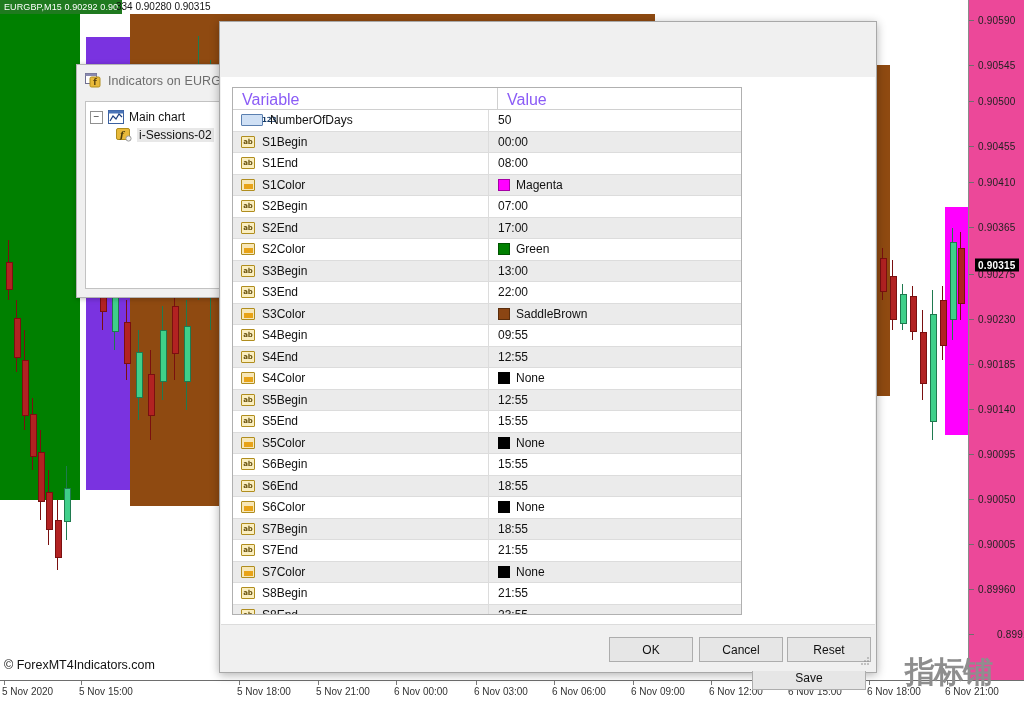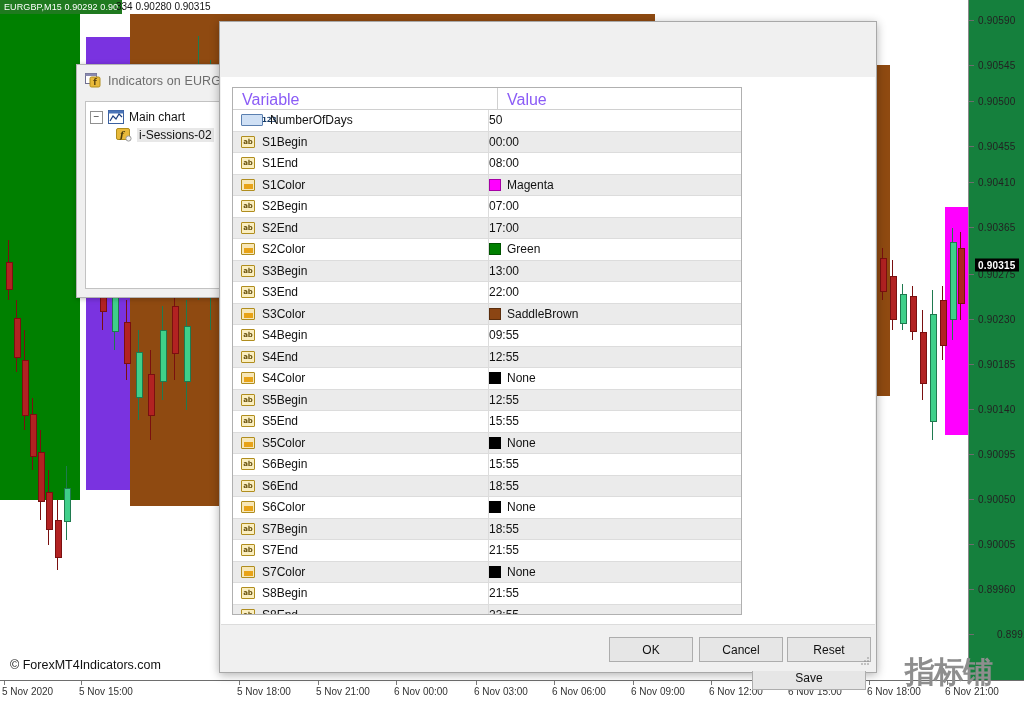--- a/index.html
+++ b/index.html
@@ -13,32 +13,32 @@
   
   #chart{position:absolute;left:0;top:0;width:968px;height:680px;background:#fff;overflow:hidden;}
   .sess{position:absolute;}
   .quote-bar{position:absolute;left:0;top:0;height:14px;background:#1f7a1f;color:#ffffff;
     font-size:9px;line-height:14px;padding:0 4px;white-space:nowrap;letter-spacing:.1px;z-index:4;}
   .quote-tail{position:absolute;left:116px;top:0;height:14px;line-height:14px;font-size:10px;
     color:#111;white-space:nowrap;z-index:4;}
   .wick{position:absolute;width:1px;}
   .body{position:absolute;width:5px;border:1px solid;}
   
-  #price-axis{position:absolute;left:968px;top:0;width:56px;height:680px;background:#15803d;
+  #price-axis{position:absolute;left:968px;top:0;width:56px;height:680px;background:#ec4899;
     border-left:1px solid #8a8a8a;}
   .ptick{position:absolute;left:0;width:5px;height:1px;background:#6e6e6e;}
   .plabel{position:absolute;left:9px;font-size:10px;color:#222;transform:translateY(-50%);
     white-space:nowrap;letter-spacing:.2px;}
   .plabel.cur{background:#000;color:#fff;padding:1px 3px;left:6px;font-weight:bold;}
   
   #time-axis{position:absolute;left:0;top:680px;width:1024px;height:23px;background:#fff;
     border-top:1px solid #6e6e6e;}
   .tlabel{position:absolute;top:5px;font-size:10px;color:#333;white-space:nowrap;}
   .ttick{position:absolute;top:0;width:1px;height:4px;background:#7a7a7a;}
-  #footer-copy{position:absolute;left:10px;top:658px;font-size:12.5px;color:#111;z-index:6;
+  #footer-copy{position:absolute;left:4px;top:658px;font-size:12.5px;color:#111;z-index:6;
     font-family:"Liberation Sans",sans-serif;}
   #cn-watermark{position:absolute;left:905px;top:652px;font-size:30px;font-weight:bold;
     color:#8e8e8e;letter-spacing:-1px;z-index:7;
     font-family:"DejaVu Sans",sans-serif;}
   
   #ind-win{position:absolute;left:76px;top:64px;width:212px;height:232px;background:#f0f0f0;
     border:1px solid #b4b4b4;box-shadow:0 1px 5px rgba(0,0,0,.25);z-index:8;}
   #ind-title{height:32px;display:flex;align-items:center;padding-left:8px;background:#f0f0f0;}
   #ind-title .t{font-size:12.5px;color:#6d6d6d;margin-left:7px;white-space:nowrap;letter-spacing:.1px;}
   #ind-body{position:absolute;left:8px;top:36px;right:8px;bottom:8px;background:#fff;
@@ -65,21 +65,21 @@
     padding:3px 6px 5px 6px;top:1px;z-index:2;}
   #dlg-inner{position:absolute;left:1px;top:55px;right:1px;bottom:47px;background:#fff;}
   #grid{position:absolute;left:11px;top:10px;width:508px;bottom:10px;
     border:1px solid #b0b0b0;background:#fff;overflow:hidden;}
   #grid-head{display:flex;height:21px;border-bottom:1px solid #d0d0d0;background:#fff;}
   #grid-head .hc{font-size:16px;color:#8b5cf6;padding:3px 0 0 9px;}
   #grid-head .hc.v{border-left:1px solid #d0d0d0;}
   .grow{display:flex;height:20.5px;align-items:center;border-bottom:1px solid #dcdcdc;}
   .grow.alt{background:#ebebeb;}
   .gvar{width:255px;display:flex;align-items:center;padding-left:8px;box-sizing:border-box;}
-  .gval{flex:1;display:flex;align-items:center;box-sizing:border-box;
+  .gval{flex:1;display:flex;align-items:center;padding-left:9px;box-sizing:border-box;
     border-left:1px solid #dcdcdc;height:100%;font-size:12px;color:#111;}
   .vicon{width:14px;height:12px;flex:none;margin-right:7px;border:1px solid #b08d1e;
     border-radius:1px;font-size:7px;line-height:11px;text-align:center;box-sizing:border-box;
     font-family:"DejaVu Sans",sans-serif;}
   .vicon.num{background:#cfe0f5;border-color:#5a7fb0;color:#163a66;font-weight:bold;padding-left:20px;}
   .vicon.str{background:#faeec0;color:#6b5410;font-weight:bold;}
   .vicon.col{background:#f7e7b8;border-color:#b08d1e;position:relative;}
   .vicon.col:after{content:"";position:absolute;left:2px;top:4px;width:9px;height:5px;
     background:#e8a317;}
   .vname{font-size:12px;color:#111;}

